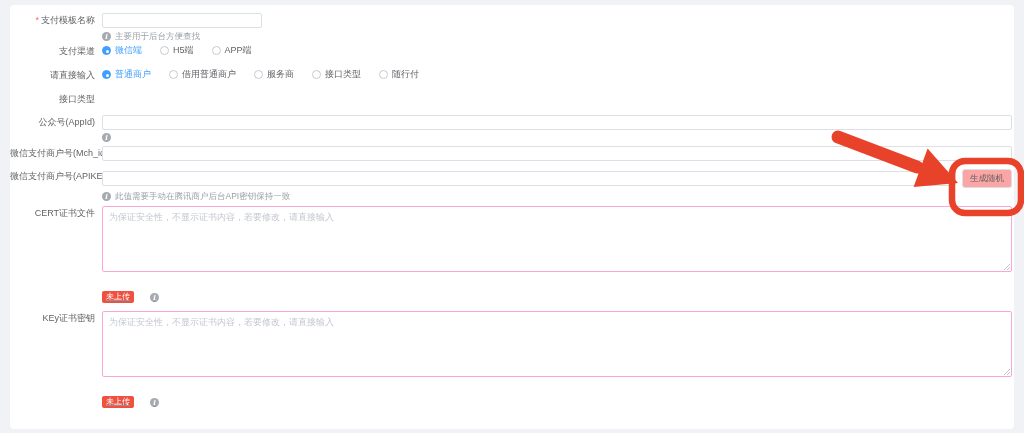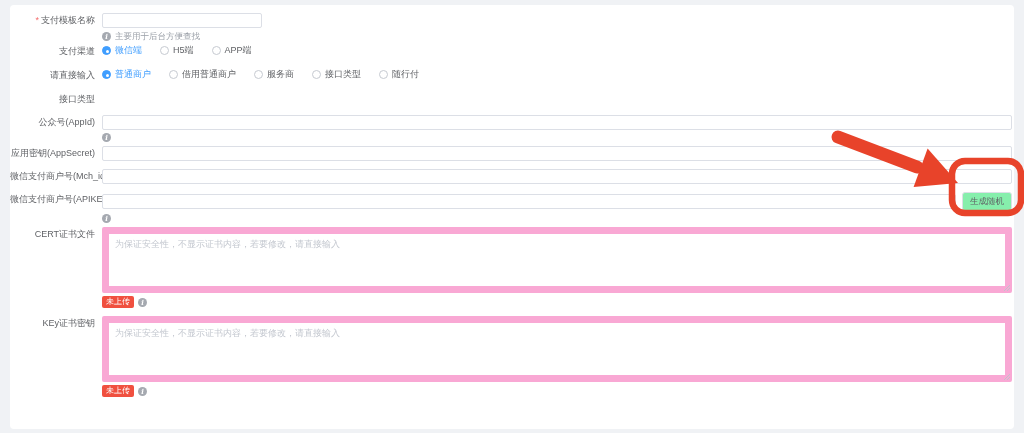--- a/index.html
+++ b/index.html
@@ -43,39 +43,39 @@
   }
   .radio.checked .radio-circle { background:#409eff; border-color:#409eff; }
   .radio.checked .radio-circle::after {
     content:""; position:absolute; left:3px; top:3px; width:3px; height:3px;
     border-radius:50%; background:#fff;
   }
   .radio-label { font-size:9px; color:#606266; }
   .radio.checked .radio-label { color:#409eff; }
   .apikey-line { display:flex; align-items:center; }
   .gen-btn {
-    margin-left:6px; height:19px; padding:0 7px; background:#86efac;
+    margin-left:6px; height:19px; padding:0 7px; background:#fca5a5;
     border:1px solid #dcdfe6; border-radius:3px; font-size:8.5px; color:#606266;
     white-space:nowrap; cursor:pointer; line-height:17px;
   }
   .ta-wrap { position:relative; }
   textarea {
-    width:100%; height:66px; border:7px solid #f9a8d4; border-radius:2px;
+    width:100%; height:66px; border:1px solid #f9a8d4; border-radius:2px;
     background:#fff; font-size:9px; color:#606266; padding:4px 6px; outline:none;
     resize:none; display:block; font-family:"Liberation Sans","DejaVu Sans",sans-serif;
   }
   textarea::placeholder, .txt-input::placeholder { color:#c3c7cf; }
   .grip {
     position:absolute; right:2px; bottom:2px; width:7px; height:7px;
     background:
       linear-gradient(135deg, transparent 55%, #c0c4cc 55%, #c0c4cc 62%, transparent 62%, transparent 75%, #c0c4cc 75%, #c0c4cc 82%, transparent 82%);
   }
   .upload-row {
-    display:flex; align-items:center; gap:4px; margin-top:3px;
-    font-size:8.5px; color:#8f949c; line-height:12px; white-space:nowrap;
+    display:flex; align-items:center; gap:16px; margin-top:19px;
+    font-size:8.5px; color:#8f949c; line-height:12px; white-space:nowrap;text-decoration:underline;
   }
   .badge {
     background:#f0503f; color:#fff; font-size:8px; line-height:12px;
     padding:0 4px; border-radius:2px; flex:0 0 auto;
   }
   .file-red { color:#f0503f; }
   .mb2{margin-bottom:2px} .mb8{margin-bottom:8px} .mb9{margin-bottom:9px}
   .mb4{margin-bottom:4px}
   .overlay {
     position:absolute; left:0; top:0; width:1024px; height:433px;
@@ -149,43 +149,38 @@
   <div class="form-row mb4">
     <div class="label-col">公众号(AppId)</div>
     <div class="content-col">
       <input class="txt-input" value="" style="">
       <div class="hint-row">
         <span class="info-icon">i</span>
       </div>
     </div>
   </div>
 
-  <div class="form-row mb8">
-    <div class="label-col">应用密钥(AppSecret)</div>
-    <div class="content-col">
-      <input class="txt-input" value="" style="">
-    </div>
-  </div>
 
   <div class="form-row mb8">
     <div class="label-col">微信支付商户号(Mch_id)</div>
     <div class="content-col">
       <input class="txt-input" value="" style="">
     </div>
   </div>
 
   <div class="form-row mb4">
     <div class="label-col">微信支付商户号(APIKEY)</div>
     <div class="content-col">
       <div class="apikey-line">
         <input class="txt-input" value="" style="">
         <button class="gen-btn">生成随机</button>
       </div>
       <div class="hint-row">
         <span class="info-icon">i</span>
+        <span>此值需要手动在腾讯商户后台API密钥保持一致</span>
       </div>
     </div>
   </div>
 
   <div class="form-row mb8">
     <div class="label-col">CERT证书文件</div>
     <div class="content-col">
       <div class="ta-wrap">
         <textarea placeholder="为保证安全性，不显示证书内容，若要修改，请直接输入" style=""></textarea>
         <span class="grip"></span>

